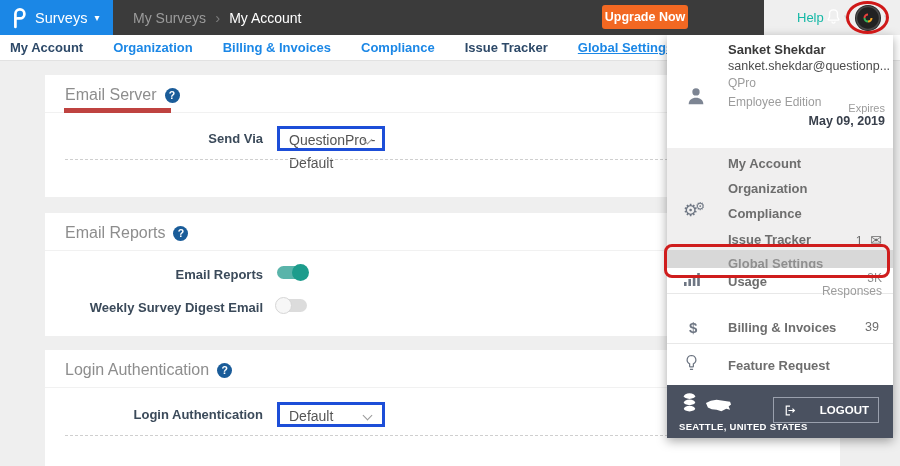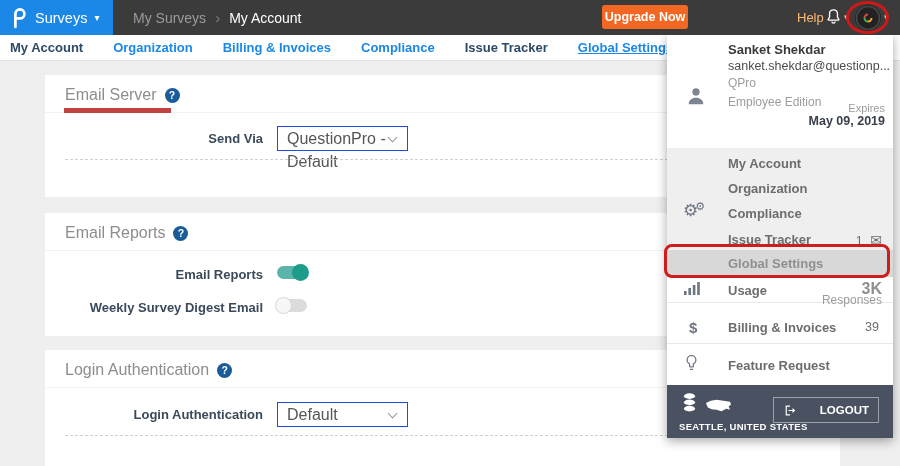--- a/index.html
+++ b/index.html
@@ -4,39 +4,39 @@
 <style>
   * { margin:0; padding:0; box-sizing:border-box; }
   html,body { background:#ddd; }
   body { font-family:"Liberation Sans", sans-serif; }
   .stage {
     position:relative; width:900px; height:466px; overflow:hidden;
     background:#efefef; margin:0 auto;
   }
 
   
-  .top-header { position:absolute; left:0; top:0; width:900px; height:35px; background:#3b3b3b; z-index:20; }
+  .top-header { position:absolute; left:0; top:0; width:764px; height:35px; background:#3b3b3b; z-index:20; }
   .logo-area { position:absolute; left:0; top:0; width:113px; height:35px; background:#1b87e6;
                display:flex; align-items:center; cursor:pointer; }
   .logo-area svg { margin-left:10px; }
   .product-label { color:#fff; font-size:14.5px; margin-left:7px; }
   .caret { color:#fff; font-size:10px; margin-left:7px; }
   .breadcrumb { position:absolute; left:133px; top:0; height:35px; display:flex; align-items:center; font-size:14px; }
   .bc-parent { color:#9b9b9b; cursor:pointer; }
   .bc-sep { color:#7d7d7d; margin:0 9px; font-size:15px; }
   .bc-current { color:#ffffff; }
   .upgrade-btn { position:absolute; left:602px; top:5px; width:86px; height:24px; background:#f26822;
                  border:none; border-radius:3px; color:#fff; font-size:12.5px; font-weight:bold;
                  font-family:"Liberation Sans",sans-serif; cursor:pointer; }
   .search-box { position:absolute; left:696px; top:6px; width:92px; height:22px; background:#fff;
                 border-radius:2px; display:flex; align-items:center; padding-left:6px; }
   .search-box input { border:none; outline:none; width:64px; margin-left:4px; font-size:12.5px;
                       color:#555; font-family:"Liberation Sans",sans-serif; }
   .search-box input::placeholder { color:#8f9aa5; }
-  .help-link { position:absolute; left:797px; top:0; height:35px; line-height:35px; color:#fdba74; font-size:13px; cursor:pointer; }
+  .help-link { position:absolute; left:797px; top:0; height:35px; line-height:35px; color:#14b8a6; font-size:13px; cursor:pointer; }
   .bell { position:absolute; left:824px; top:7px; cursor:pointer; }
   .bell-caret { position:absolute; left:844px; top:12px; color:#cfcfcf; font-size:9px; cursor:pointer; }
   .avatar { position:absolute; left:855px; top:5px; width:26px; height:26px; border-radius:50%; cursor:pointer; }
   .avatar-caret { position:absolute; left:884px; top:12px; color:#cfcfcf; font-size:9px; }
   .avatar-ring { position:absolute; left:846px; top:1px; width:43px; height:33px;
                  border:3px solid #d01818; border-radius:50%; z-index:30; pointer-events:none; }
 
   
   .tab-bar { position:absolute; left:0; top:35px; width:900px; height:26px; background:#fff;
              border-bottom:1px solid #e2e2e2; display:flex; align-items:center; padding-left:10px; z-index:5; }
@@ -51,22 +51,22 @@
   .card-email-reports { top:213px; height:123px; }
   .card-login-auth { top:350px; height:116px; }
   .section-head { position:absolute; left:20px; top:11px; display:flex; align-items:center; gap:8px;
                   font-size:16px; color:#8d8d8d; }
   .head-rule { position:absolute; left:0; right:0; top:37px; border-top:1px solid #f1f1f1; }
   .qicon { width:15px; height:15px; border-radius:50%; background:#1a5c99; color:#fff; font-size:10.5px;
            font-weight:bold; display:inline-flex; align-items:center; justify-content:center; cursor:pointer; }
   .red-underline { position:absolute; left:19px; top:33px; width:107px; height:5px; background:#bf4340; z-index:6; }
   .field-label { position:absolute; left:0; width:218px; text-align:right; font-size:13px;
                  font-weight:bold; color:#3b4a5a; }
-  .select-box { position:absolute; left:232px; width:131px; height:25px; border:1px solid #1d4ed8;
-                background:#fff; font-size:16px; color:#555; line-height:23px; padding-left:9px; cursor:pointer; }
+  .select-box { position:absolute; left:232px; width:108px; height:25px; border:3px solid #1d4ed8;
+                background:#fff; font-size:14px; color:#555; line-height:23px; padding-left:9px; cursor:pointer; }
   .select-chev { position:absolute; right:11px; top:7px; width:7px; height:7px;
                  border-right:1.5px solid #9a9a9a; border-bottom:1.5px solid #9a9a9a; transform:rotate(45deg); }
   .dashed-rule { position:absolute; left:20px; right:12px; border-top:1px dashed #cfcfcf; }
   .toggle { position:absolute; left:232px; width:30px; height:13px; border-radius:7px; cursor:pointer; }
   .toggle .knob { position:absolute; width:17px; height:17px; border-radius:50%; top:-2px; }
   .toggle.on { background:#5ab4aa; }
   .toggle.on .knob { right:-2px; background:#1d9c8c; }
   .toggle.off { background:#dcdcdc; }
   .toggle.off .knob { left:-2px; background:#f7f7f7; border:1px solid #d6d6d6; }
 
@@ -91,29 +91,29 @@
   .menu-item { position:absolute; left:61px; font-size:13px; font-weight:bold; color:#6d6d6d; cursor:pointer; }
   .mi-0 { top:8px; } .mi-1 { top:33px; } .mi-2 { top:58px; } .mi-3 { top:84px; }
   .it-badge { position:absolute; right:11px; top:84px; font-size:12.5px; color:#6d6d6d; cursor:pointer; }
   .it-badge .env { font-size:14px; margin-left:4px; }
   .gs-row { position:absolute; left:0; right:0; top:102px; height:28px; background:#d8d8d8;
             line-height:28px; padding-left:61px; font-size:13px; font-weight:bold; color:#8f8f8f; cursor:pointer; }
   .gs-annotation { position:absolute; left:664px; top:244px; width:226px; height:34px;
                    border:3px solid #cf1d1d; border-radius:8px; z-index:31; pointer-events:none; }
 
   .panel-row { position:absolute; left:0; right:0; background:#fff; border-bottom:1px solid #e8e8e8; }
-  .row-usage { top:233px; height:26px;margin-top:9px; }
+  .row-usage { top:233px; height:26px; }
   .row-billing { top:276px; height:33px; }
   .row-feature { top:309px; height:41px; border-bottom:none; }
   .panel-row .row-label { position:absolute; left:61px; top:50%; transform:translateY(-50%);
                           font-size:13px; font-weight:bold; color:#6d6d6d; }
   .row-icon { position:absolute; left:17px; top:50%; transform:translateY(-50%); }
   .dollar-icon { position:absolute; left:22px; top:50%; transform:translateY(-50%);
                  font-size:15px; font-weight:bold; color:#6e7683; }
-  .usage-val { position:absolute; right:11px; top:3px; font-size:16px; color:#8f8f8f; text-align:right;font-weight:bold; }
+  .usage-val { position:absolute; right:11px; top:3px; font-size:12px; color:#8f8f8f; text-align:right; }
   .usage-unit { position:absolute; right:11px; top:16px; font-size:12px; color:#9c9c9c; text-align:right; }
   .billing-val { position:absolute; right:14px; top:50%; transform:translateY(-50%); font-size:12.5px; color:#6d6d6d; }
 
   .panel-footer { position:absolute; left:0; right:0; top:350px; height:53px; background:#4a5160; }
   .db-icon { position:absolute; left:15px; top:7px; }
   .map-icon { position:absolute; left:38px; top:12px; }
   .location-txt { position:absolute; left:12px; top:36px; font-size:9.5px; font-weight:bold;
                   color:#fff; letter-spacing:0.3px; }
   .logout-btn { position:absolute; right:14px; top:12px; height:26px; background:transparent;
                 border:1px solid #9aa0ad; color:#fff; font-size:11.5px; font-weight:bold;

